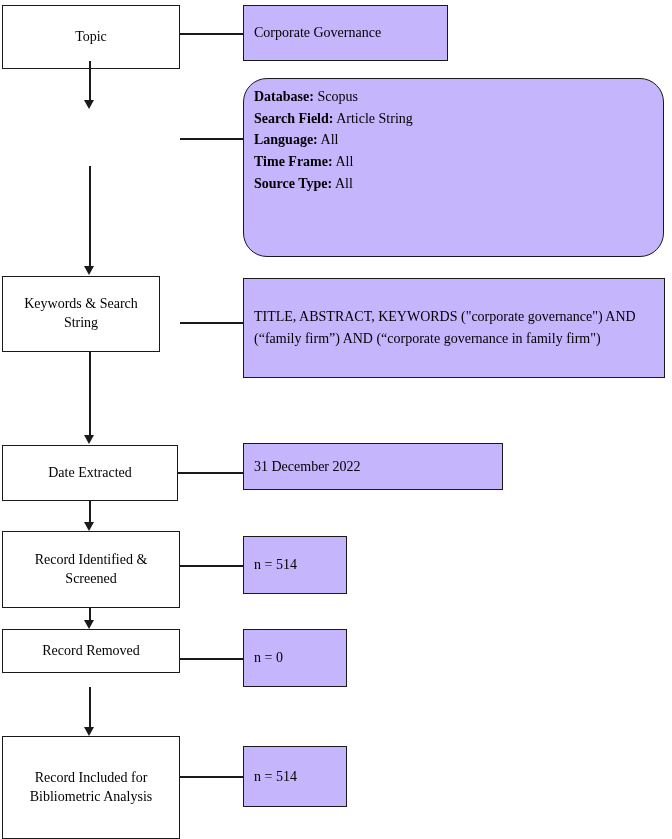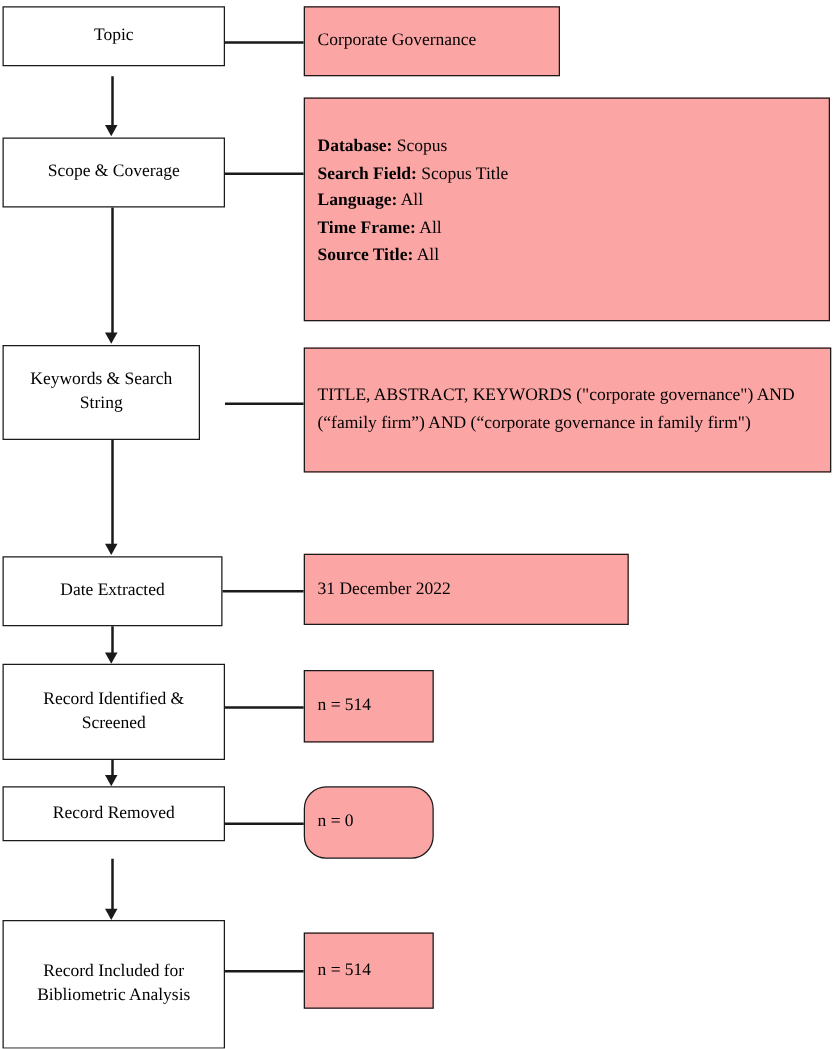--- a/index.html
+++ b/index.html
@@ -26,32 +26,33 @@
     justify-content: center;
     text-align: center;
     font-size: 14px;
     line-height: 1.35;
     padding: 2px 6px;
   }
   .detail {
     position: absolute;
     box-sizing: border-box;
     border: 1.5px solid #1a1a1a;
-    background: #fca5a5;
+    background: #c4b5fd;
     display: flex;
     align-items: center;
     justify-content: flex-start;
     text-align: left;
     font-size: 14px;
     line-height: 1.55;
     padding: 4px 10px;
   }
   .detail.top-align {
     align-items: flex-start;
-    padding-top: 28px;
+    padding-top: 7px;
+    border-radius: 24px;
   }
   .kv-list {
     width: 100%;
   }
   .kv-row {
     white-space: nowrap;
   }
   .kv-key {
     font-weight: bold;
   }
@@ -77,55 +78,52 @@
     border-left: 5.5px solid transparent;
     border-right: 5.5px solid transparent;
     border-top: 9px solid #1a1a1a;
   }
 </style>
 </head>
 <body>
 
 <div id="canvas">
 
-  <div class="node" style="left:2px; top:5px; width:178px; height:48px;">
+  <div class="node" style="left:2px; top:5px; width:178px; height:64px;">
     <span>Topic</span>
   </div>
   <div class="hline" style="left:180px; top:33px; width:63px;"></div>
   <div class="detail" style="left:243px; top:5px; width:205px; height:56px;">
     <span>Corporate Governance</span>
   </div>
 
   <div class="vline" style="left:89px; top:61px; height:40px;"></div>
   <div class="arrowhead" style="left:84px; top:100px;"></div>
 
-  <div class="node" style="left:2px; top:110px; width:178px; height:56px;">
-    <span>Scope &amp; Coverage</span>
-  </div>
   <div class="hline" style="left:180px; top:138px; width:63px;"></div>
   <div class="detail top-align" style="left:243px; top:78px; width:421px; height:179px;">
     <div class="kv-list">
       <div class="kv-row">
         <span class="kv-key">Database:</span>
         <span>Scopus</span>
       </div>
       <div class="kv-row">
         <span class="kv-key">Search Field:</span>
-        <span>Scopus Title</span>
+        <span>Article String</span>
       </div>
       <div class="kv-row">
         <span class="kv-key">Language:</span>
         <span>All</span>
       </div>
       <div class="kv-row">
         <span class="kv-key">Time Frame:</span>
         <span>All</span>
       </div>
       <div class="kv-row">
-        <span class="kv-key">Source Title:</span>
+        <span class="kv-key">Source Type:</span>
         <span>All</span>
       </div>
     </div>
   </div>
 
   <div class="vline" style="left:89px; top:166px; height:101px;"></div>
   <div class="arrowhead" style="left:84px; top:266px;"></div>
 
   <div class="node" style="left:2px; top:276px; width:158px; height:76px;">
     <span>Keywords &amp; Search String</span>
@@ -135,21 +133,21 @@
     <div class="query-text">TITLE, ABSTRACT, KEYWORDS ("corporate governance") AND (“family firm”) AND (“corporate governance in family firm")</div>
   </div>
 
   <div class="vline" style="left:89px; top:352px; height:84px;"></div>
   <div class="arrowhead" style="left:84px; top:435px;"></div>
 
   <div class="node" style="left:2px; top:445px; width:176px; height:56px;">
     <span>Date Extracted</span>
   </div>
   <div class="hline" style="left:178px; top:472px; width:65px;"></div>
-  <div class="detail" style="left:243px; top:443px; width:260px; height:57px;">
+  <div class="detail" style="left:243px; top:443px; width:260px; height:47px;">
     <span>31 December 2022</span>
   </div>
 
   <div class="vline" style="left:89px; top:501px; height:23px;"></div>
   <div class="arrowhead" style="left:84px; top:522px;"></div>
 
   <div class="node" style="left:2px; top:531px; width:178px; height:77px;">
     <span>Record Identified &amp; Screened</span>
   </div>
   <div class="hline" style="left:180px; top:565px; width:63px;"></div>
@@ -157,21 +155,21 @@
     <span>n = 514</span>
   </div>
 
   <div class="vline" style="left:89px; top:608px; height:14px;"></div>
   <div class="arrowhead" style="left:84px; top:620px;"></div>
 
   <div class="node" style="left:2px; top:629px; width:178px; height:44px;">
     <span>Record Removed</span>
   </div>
   <div class="hline" style="left:180px; top:658px; width:63px;"></div>
-  <div class="detail" style="left:243px; top:629px; width:104px; height:58px;border-radius:18px;">
+  <div class="detail" style="left:243px; top:629px; width:104px; height:58px;">
     <span>n = 0</span>
   </div>
 
   <div class="vline" style="left:89px; top:687px; height:42px;"></div>
   <div class="arrowhead" style="left:84px; top:727px;"></div>
 
   <div class="node" style="left:2px; top:736px; width:178px; height:103px;font-family:Liberation Serif, serif;">
     <span>Record Included for Bibliometric Analysis</span>
   </div>
   <div class="hline" style="left:180px; top:776px; width:63px;"></div>

